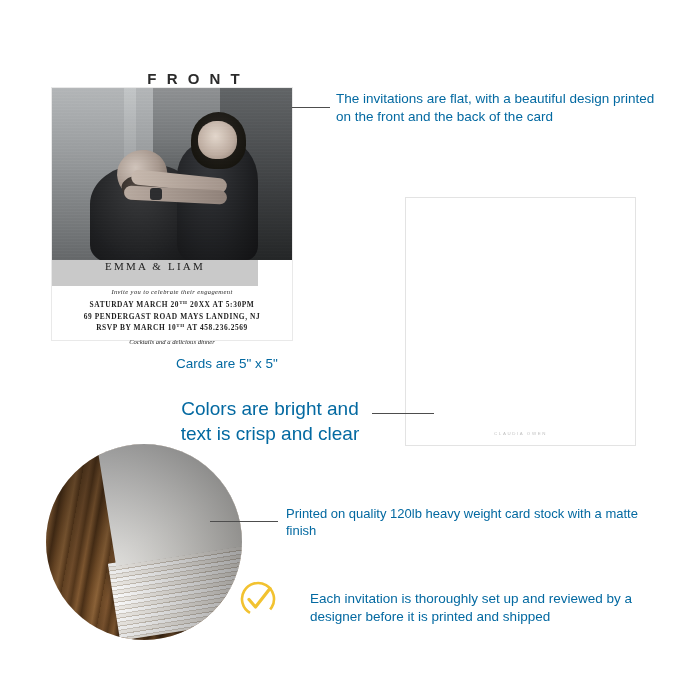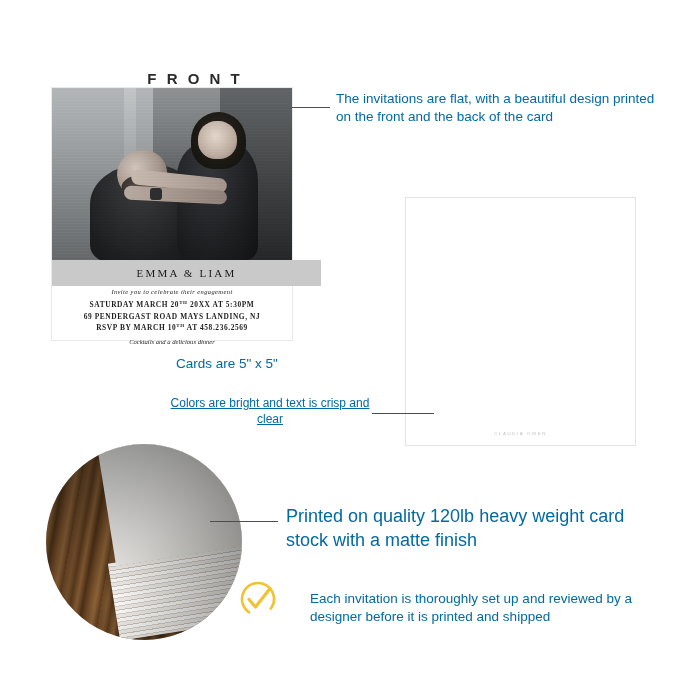--- a/index.html
+++ b/index.html
@@ -124,25 +124,25 @@
   .photo .grain {
     position: absolute; inset: 0;
     background:
       repeating-linear-gradient(0deg, rgba(255,255,255,.035) 0 1px, rgba(0,0,0,0) 1px 3px);
     mix-blend-mode: overlay;
   }
 
   .name-band {
     position: absolute;
     left: 0; top: 172px;
-    width: 269px;
+    width: 206px;
     height: 26px;
     background: #c9c9c9;
     display: flex;
-    align-items: center;
+    align-items: flex-start;
     justify-content: center;
   }
   .name-band span {
     font-family: "Liberation Serif", serif;
     font-size: 11px;
     letter-spacing: 2.2px;
     color: #1c1c1c;
   }
   .front-text {
     position: absolute;
@@ -255,24 +255,24 @@
     color: #0369a1;
     line-height: 1.32;
   }
   #callout-flat {
     left: 336px; top: 90px; width: 330px; font-size: 13.5px;
   }
   #callout-size {
     left: 176px; top: 355px; width: 240px; font-size: 13.5px;
   }
   #callout-colors {
-    left: 170px; top: 396px; width: 200px; font-size: 12px; text-align: center; text-decoration: underline;
+    left: 170px; top: 396px; width: 200px; font-size: 19px; text-align: center;
   }
   #callout-stock {
-    left: 286px; top: 505px; width: 360px; font-size: 18px;
+    left: 286px; top: 505px; width: 360px; font-size: 13px;
   }
   #callout-designer {
     left: 286px; top: 590px; width: 370px; font-size: 13.5px; margin-left: 24px;
   }
 
   
   .leader {
     position: absolute;
     height: 1px;
     background: #4d4d4d;

